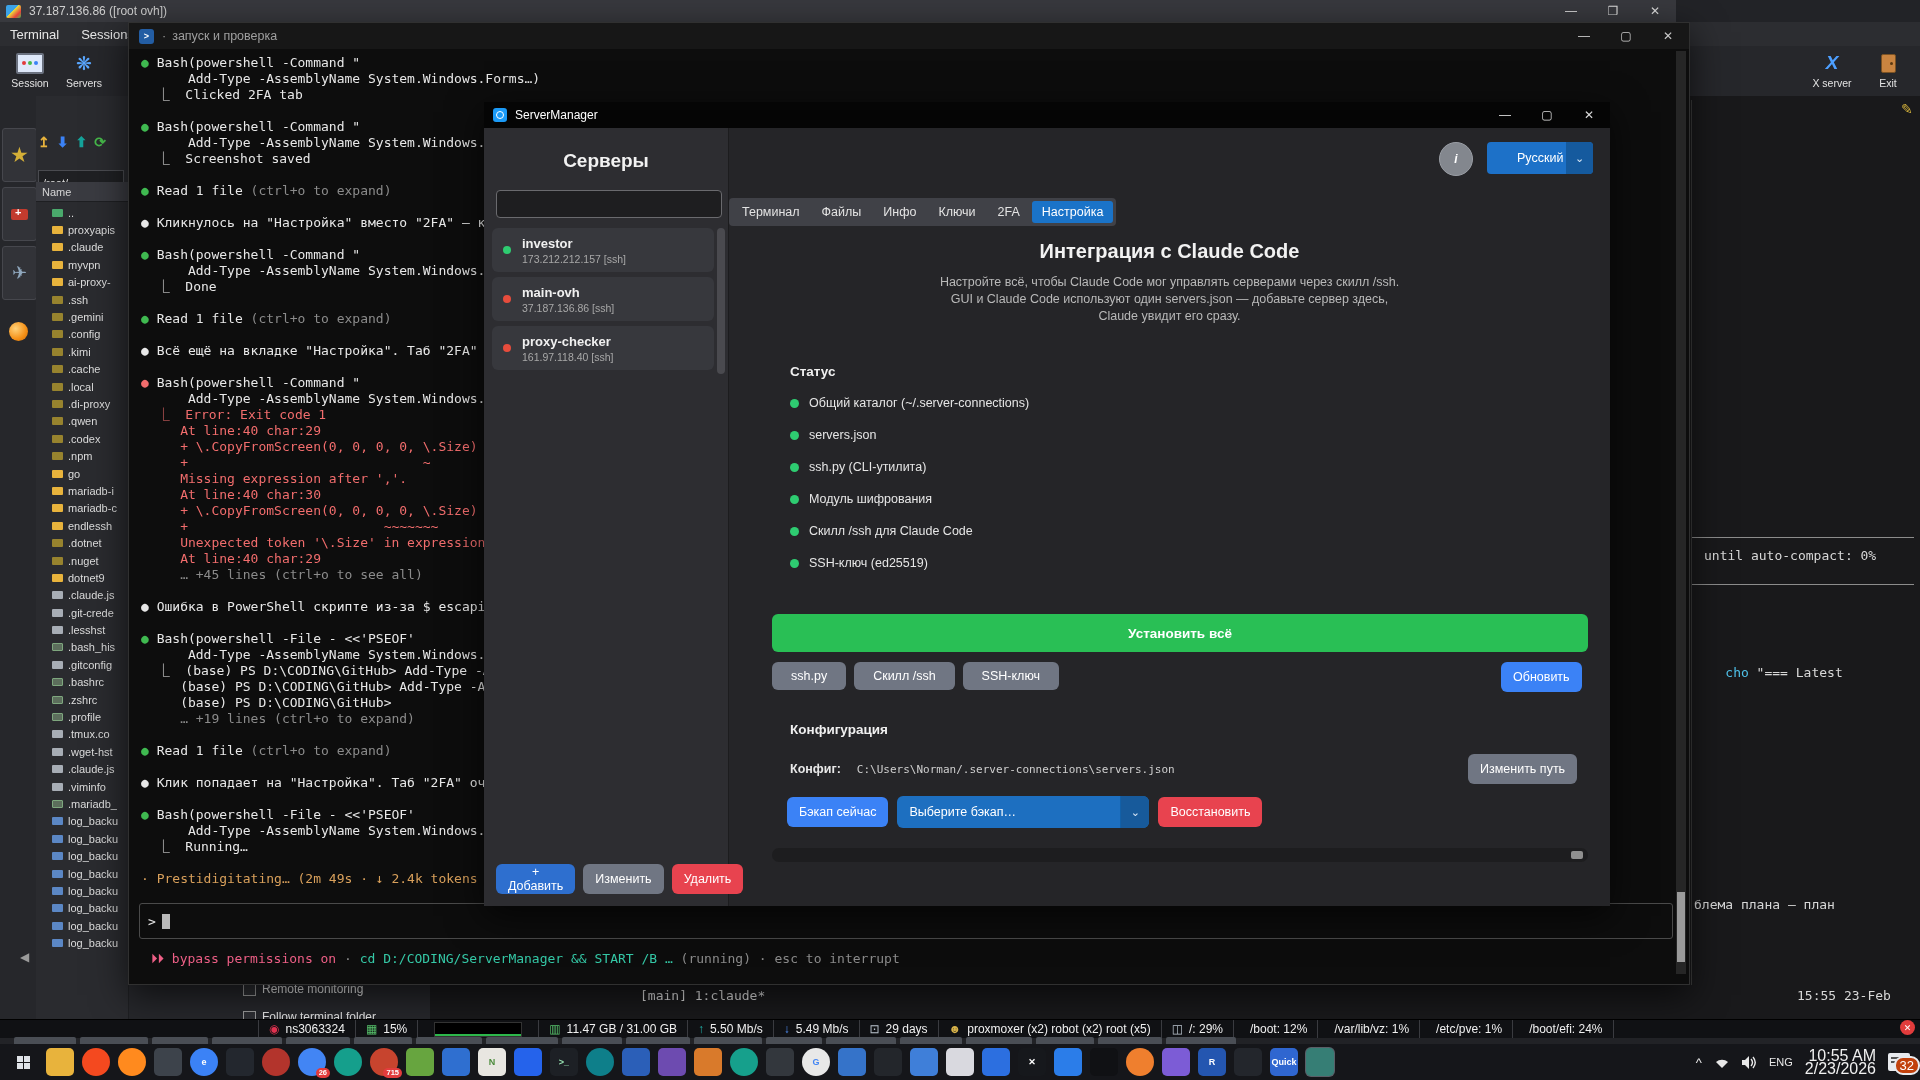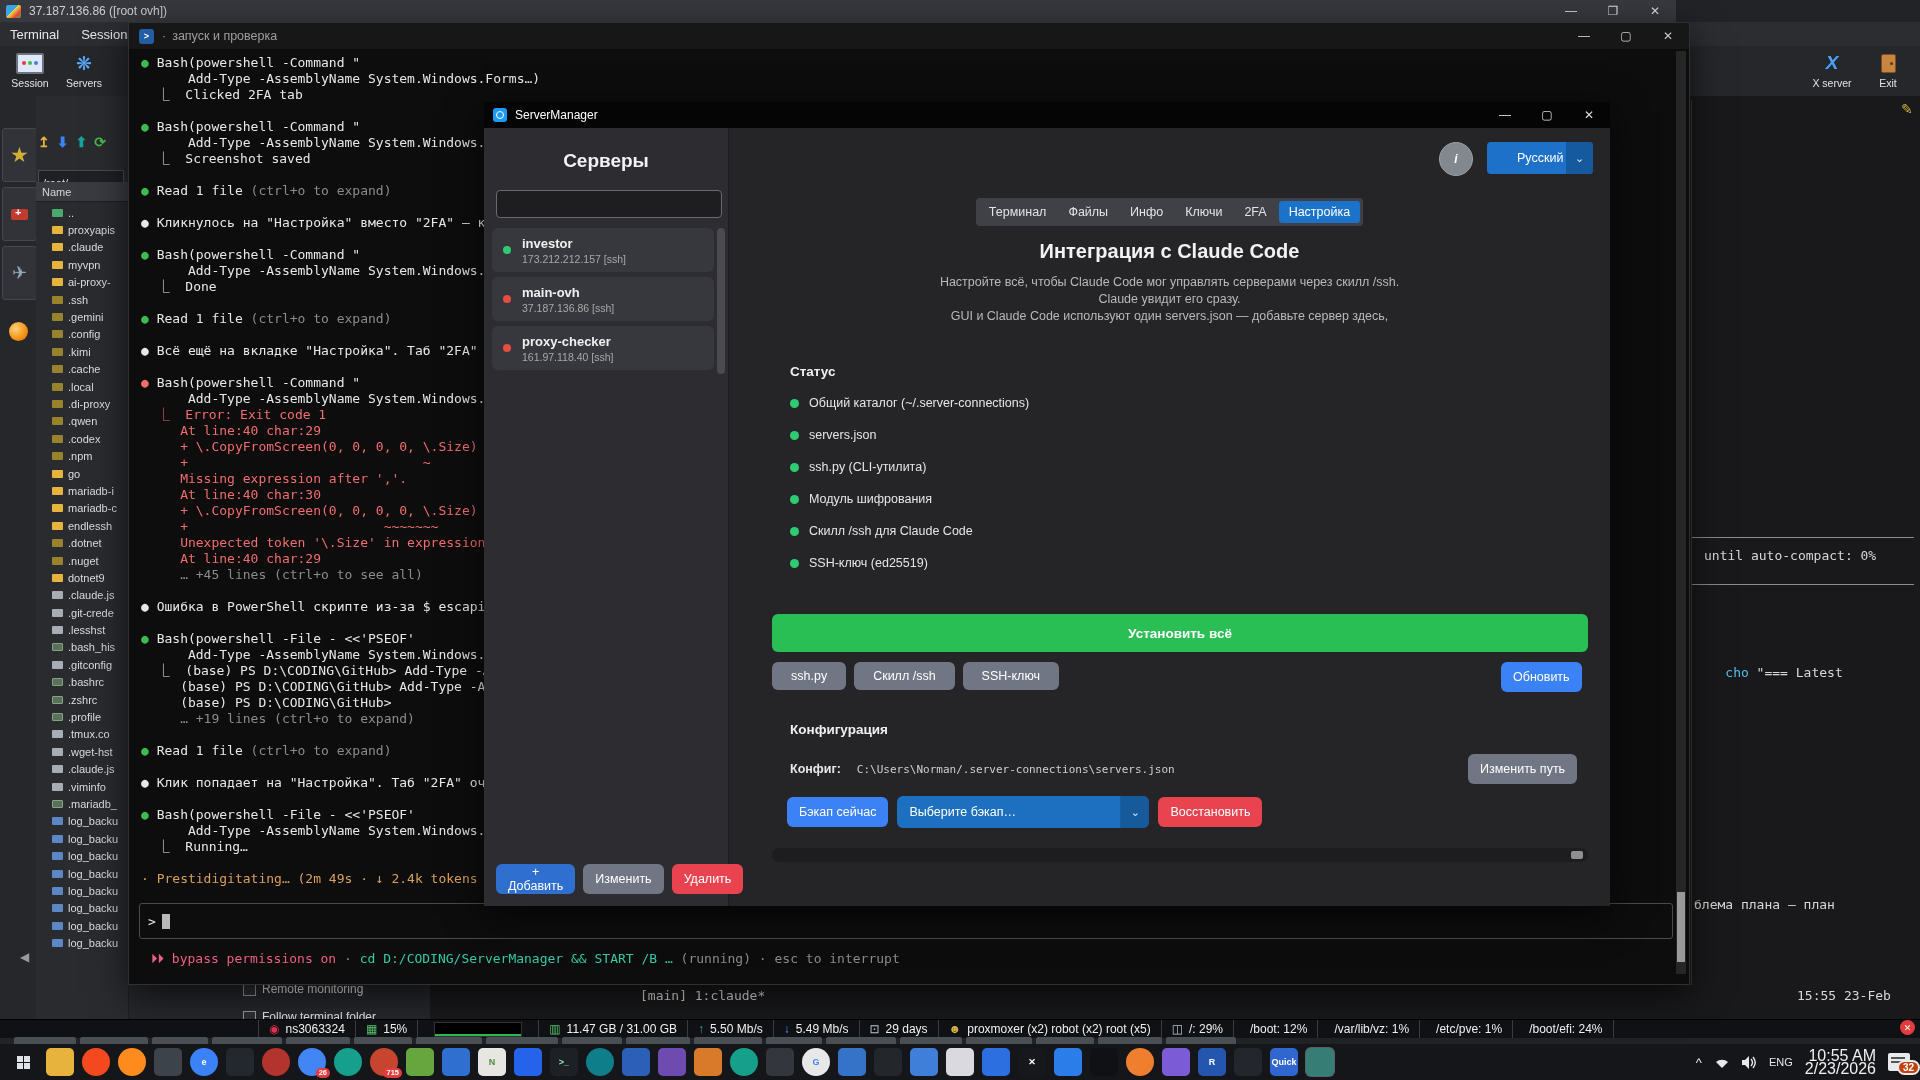--- a/index.html
+++ b/index.html
@@ -77,21 +77,21 @@
   .tbi.round{border-radius:50%;}
   .tbi.active{box-shadow:inset 0 0 0 28px rgba(255,255,255,.14),0 0 0 1px #5a5f68;}
   .tbi .badge{position:absolute;right:-4px;top:-4px;background:#e23c3c;color:#fff;font-size:7.5px;font-weight:bold;padding:1px 3px;border-radius:6px;line-height:1;margin-top:24px;}
   .tbi .badge:empty{display:none;}
   .tbi .glyph{font-size:9px;}
   #tray{margin-left:auto;display:flex;align-items:center;gap:12px;padding-right:10px;color:#e8e8e8;}
   #tray .caret{font-size:13px;}
   #tray-clock{text-align:right;font-size:16px;line-height:13px;color:#f0f0f0;}
   #notif{position:relative;width:22px;height:18px;background:#e8eaee;border-radius:2px;}
   #notif::before{content:"";position:absolute;left:3px;top:4px;width:14px;height:2px;background:#555;box-shadow:0 4px 0 #555;}
-  #notif .nbadge{position:absolute;right:-10px;bottom:-4px;border:2px solid #e8eaee;background:#c2410c;border-radius:9px;padding:0 4px;font-size:10px;color:#fff;font-weight:bold;}
+  #notif .nbadge{position:absolute;right:-10px;bottom:-4px;border:2px solid #e8eaee;background:#c2410c;border-radius:9px;padding:0 4px;font-size:13px;color:#fff;}
 
   
   #term{left:128px;top:22px;width:1562px;height:963px;background:#0d0d0d;border:1px solid #303030;box-sizing:border-box;}
   #term-titlebar{position:absolute;left:0;top:0;width:100%;height:26px;background:#171717;display:flex;align-items:center;color:#9f9f9f;font-size:12.5px;}
   #term-psicon{width:15px;height:15px;margin:0 8px 0 10px;background:#235da3;border-radius:3px;color:#fff;font-size:9px;display:flex;align-items:center;justify-content:center;font-weight:bold;}
   #term-titlebar .mx-winbtn{color:#c9c9c9;}
   #term-out{position:absolute;left:12px;top:32px;right:26px;height:840px;overflow:hidden;}
   .tline{height:16px;font-family:"DejaVu Sans Mono",monospace;font-size:13px;line-height:16px;white-space:pre;}
   .c-g{color:#3fb950;}.c-w{color:#e8e8e8;}.c-d{color:#8b8b8b;}.c-r{color:#f26d6d;}.c-a{color:#d9a05b;}.c-p{color:#ee5f86;}.c-t{color:#35c9a7;}
   #term-input{position:absolute;left:10px;top:880px;right:16px;height:34px;border:1px solid #4a4a4a;border-radius:3px;display:flex;align-items:center;padding-left:8px;color:#e8e8e8;font-family:"DejaVu Sans Mono",monospace;font-size:13px;gap:6px;}
@@ -120,21 +120,21 @@
   .btn.blue{background:#2e6fcf;}
   .btn.blue2{background:#3b82f6;}
   .btn.gray{background:#707683;}
   .btn.red{background:#e8434f;}
   .btn.green{background:#29bf55;}
   #sm-main{position:absolute;left:245px;top:26px;right:0;bottom:0;}
   #sm-info{position:absolute;left:710px;top:14px;width:34px;height:34px;border-radius:50%;background:#83878e;color:#fff;display:flex;align-items:center;justify-content:center;font-size:12px;font-style:italic;font-weight:bold;border:1px solid #9a9ea5;box-sizing:border-box;}
   #sm-lang{position:absolute;left:758px;top:14px;width:106px;height:32px;background:#1d71c8;border-radius:4px;display:flex;align-items:center;overflow:hidden;}
   #sm-lang .lbl{flex:1;color:#fff;font-size:12.5px;padding-left:30px;}
   #sm-lang .chev{width:27px;height:100%;background:#155a9e;color:#dce9f7;display:flex;align-items:center;justify-content:center;font-size:11px;}
-  #sm-tabs{position:absolute;left:0;right:0;top:70px;display:flex;justify-content:center;}
+  #sm-tabs{position:absolute;left:0;right:0;top:70px;display:flex;justify-content:flex-start;}
   #sm-tabbar{background:#404147;border-radius:4px;padding:3px;display:flex;gap:2px;}
   .tab{padding:4px 10px;border-radius:3px;color:#e3e3e3;font-size:12.5px;}
   .tab.active{background:#1a73c8;color:#fff;}
   #sm-h1{position:absolute;left:0;right:0;top:112px;text-align:center;color:#f2f2f2;font-size:20px;font-weight:bold;}
   #sm-sub{position:absolute;left:0;right:0;top:146px;text-align:center;color:#b9b9b9;font-size:12.5px;line-height:17px;}
   #sm-status-h{position:absolute;left:61px;top:236px;color:#f0f0f0;font-size:13.5px;font-weight:bold;}
   #sm-status{position:absolute;left:61px;top:268px;display:flex;flex-direction:column;gap:18px;}
   .sitem{display:flex;align-items:center;gap:10px;color:#e6e6e6;font-size:12.5px;}
   .sitem .gd{width:9px;height:9px;border-radius:50%;background:#2ecc71;flex:0 0 auto;}
   #sm-install{position:absolute;left:43px;top:486px;width:816px;height:38px;font-size:13.5px;font-weight:bold;justify-content:center;}
@@ -558,22 +558,22 @@
             <span class="tab">Файлы</span>
             <span class="tab">Инфо</span>
             <span class="tab">Ключи</span>
             <span class="tab">2FA</span>
             <span class="tab active">Настройка</span>
           </div>
       </div>
       <div id="sm-h1">Интеграция с Claude Code</div>
       <div id="sm-sub">
         <div>Настройте всё, чтобы Claude Code мог управлять серверами через скилл /ssh.</div>
+        <div>GUI и Claude Code используют один servers.json — добавьте сервер здесь,</div>
         <div>Claude увидит его сразу.</div>
-        <div>GUI и Claude Code используют один servers.json — добавьте сервер здесь,</div>
       </div>
       <div id="sm-status-h">Статус</div>
       <div id="sm-status">
 
       <div class="sitem">
             <span class="gd"></span>
             <span>Общий каталог (~/.server-connections)</span>
           </div>
           <div class="sitem">
             <span class="gd"></span>

